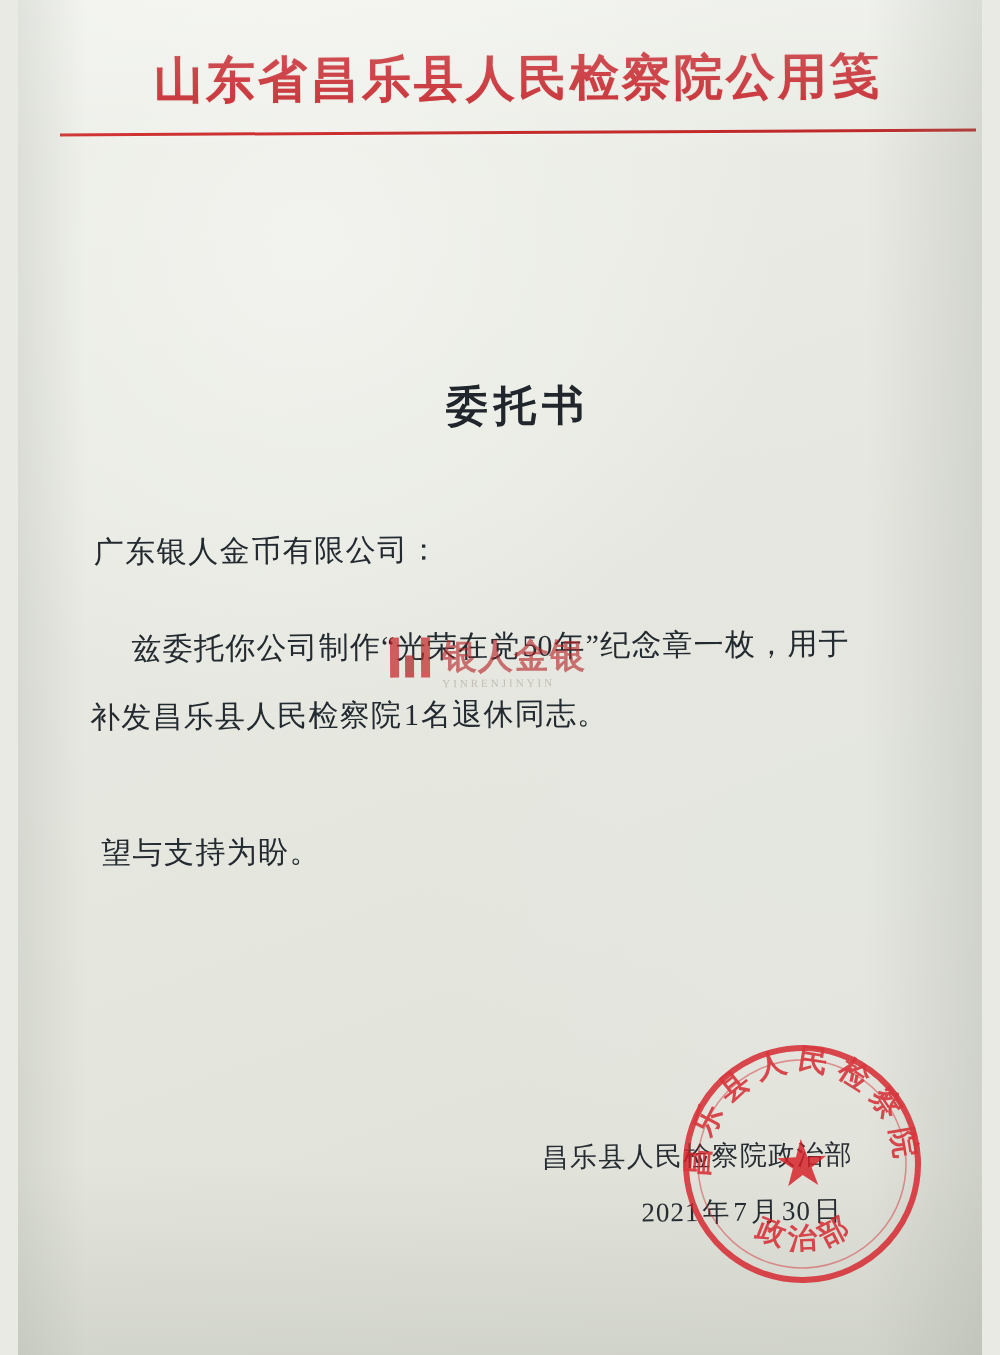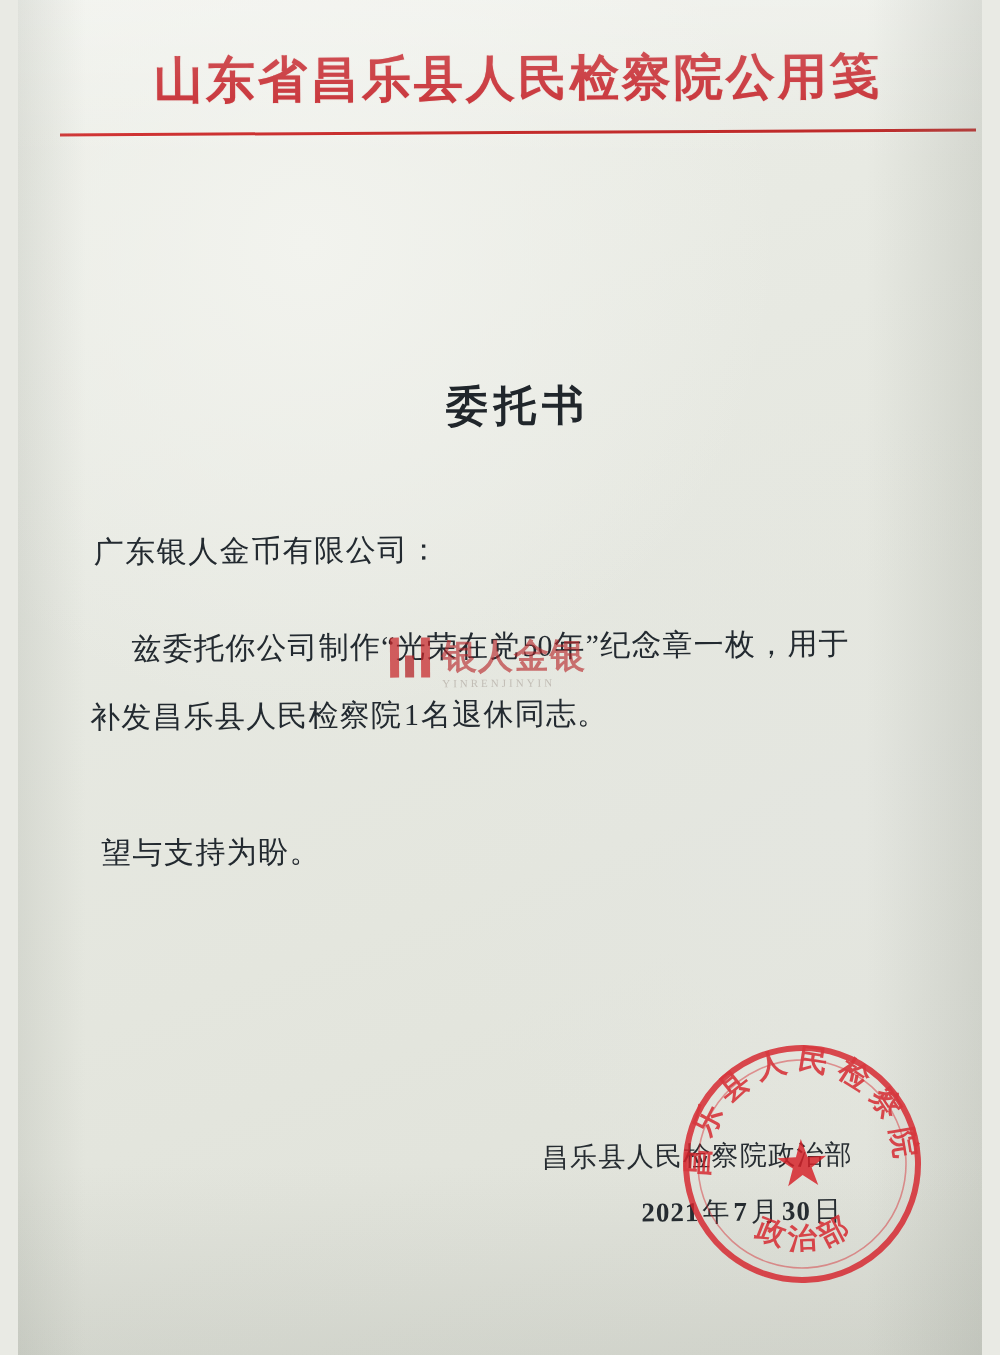--- a/index.html
+++ b/index.html
@@ -168,21 +168,21 @@
     font-size: 27px;
     letter-spacing: 1.3px;
     line-height: 56px;
     z-index: 3;
   }
   .sig-date {
     margin-left: 96px;
     font-size: 27px;
     letter-spacing: 1px;
   }
-  .sig-date .n { font-family: "Liberation Serif", serif; padding: 0 3px; font-weight: bold; }
+  .sig-date .n { font-family: "Liberation Serif", serif; padding: 0 3px; }
 
   
   .seal {
     position: absolute;
     top: 1040px;
     left: 660px;
     width: 248px;
     height: 248px;
     z-index: 4;
     opacity: 0.88;

